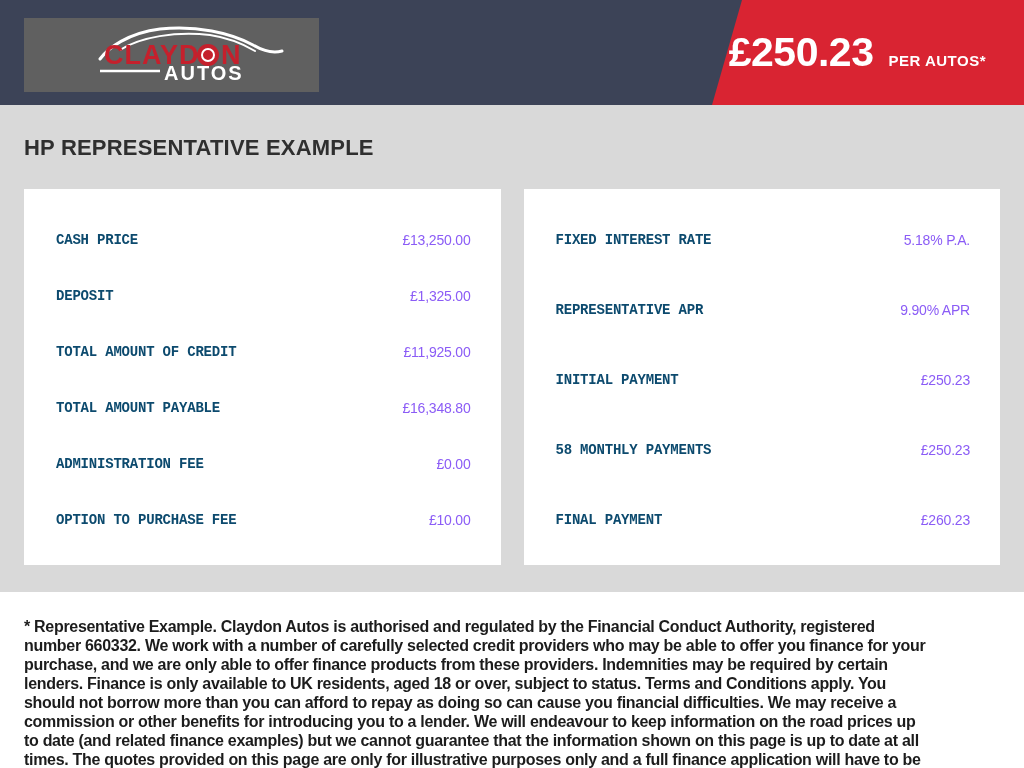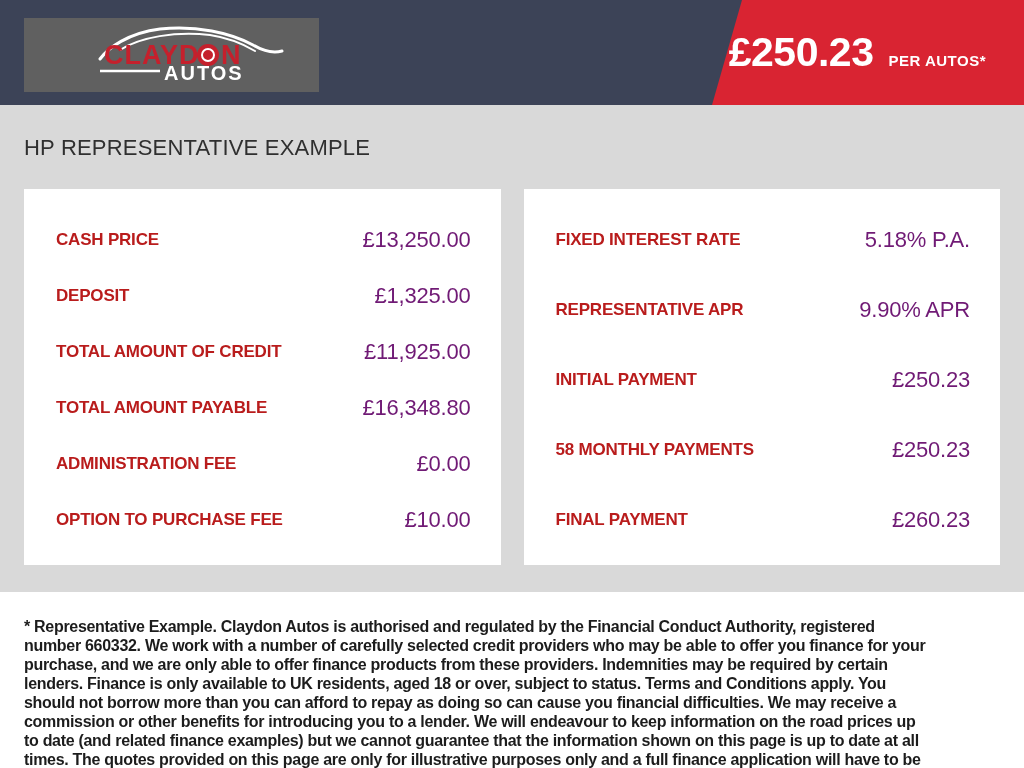--- a/index.html
+++ b/index.html
@@ -67,21 +67,21 @@
     width: 1024px;
     height: 487px;
     background: #d9d9d9;
     box-sizing: border-box;
     padding: 0 24px;
   }
   .page-title {
     margin: 0;
     padding-top: 30px;
     font-size: 22px;
-    font-weight: 400;
+    font-weight: 700;
     color: #2f2f2f;
     letter-spacing: 0.2px;
   }
 
   .cards {
     margin-top: 28px;
     display: flex;
     gap: 23px;
   }
   .card {
@@ -94,30 +94,31 @@
     flex-direction: column;
     justify-content: space-between;
   }
   .finance-row {
     height: 55px;
     display: flex;
     align-items: center;
     justify-content: space-between;
   }
   .finance-label {
-    font-size: 17px;
-    font-weight: 700;
-    color: #b91c1c;
+    font-size: 14px;
+    font-weight: 700;
+    color: #0c4a6e;
     letter-spacing: -0.2px;
     white-space: nowrap;
+    font-family: Liberation Mono, monospace;
   }
   .finance-value {
-    font-size: 22px;
+    font-size: 14px;
     font-weight: 400;
-    color: #701a75;
+    color: #8b5cf6;
     letter-spacing: -0.2px;
     white-space: nowrap;
     margin-left: 40px;
   }
 
   
   .footer {
     width: 1024px;
     height: 176px;
     background: #ffffff;

